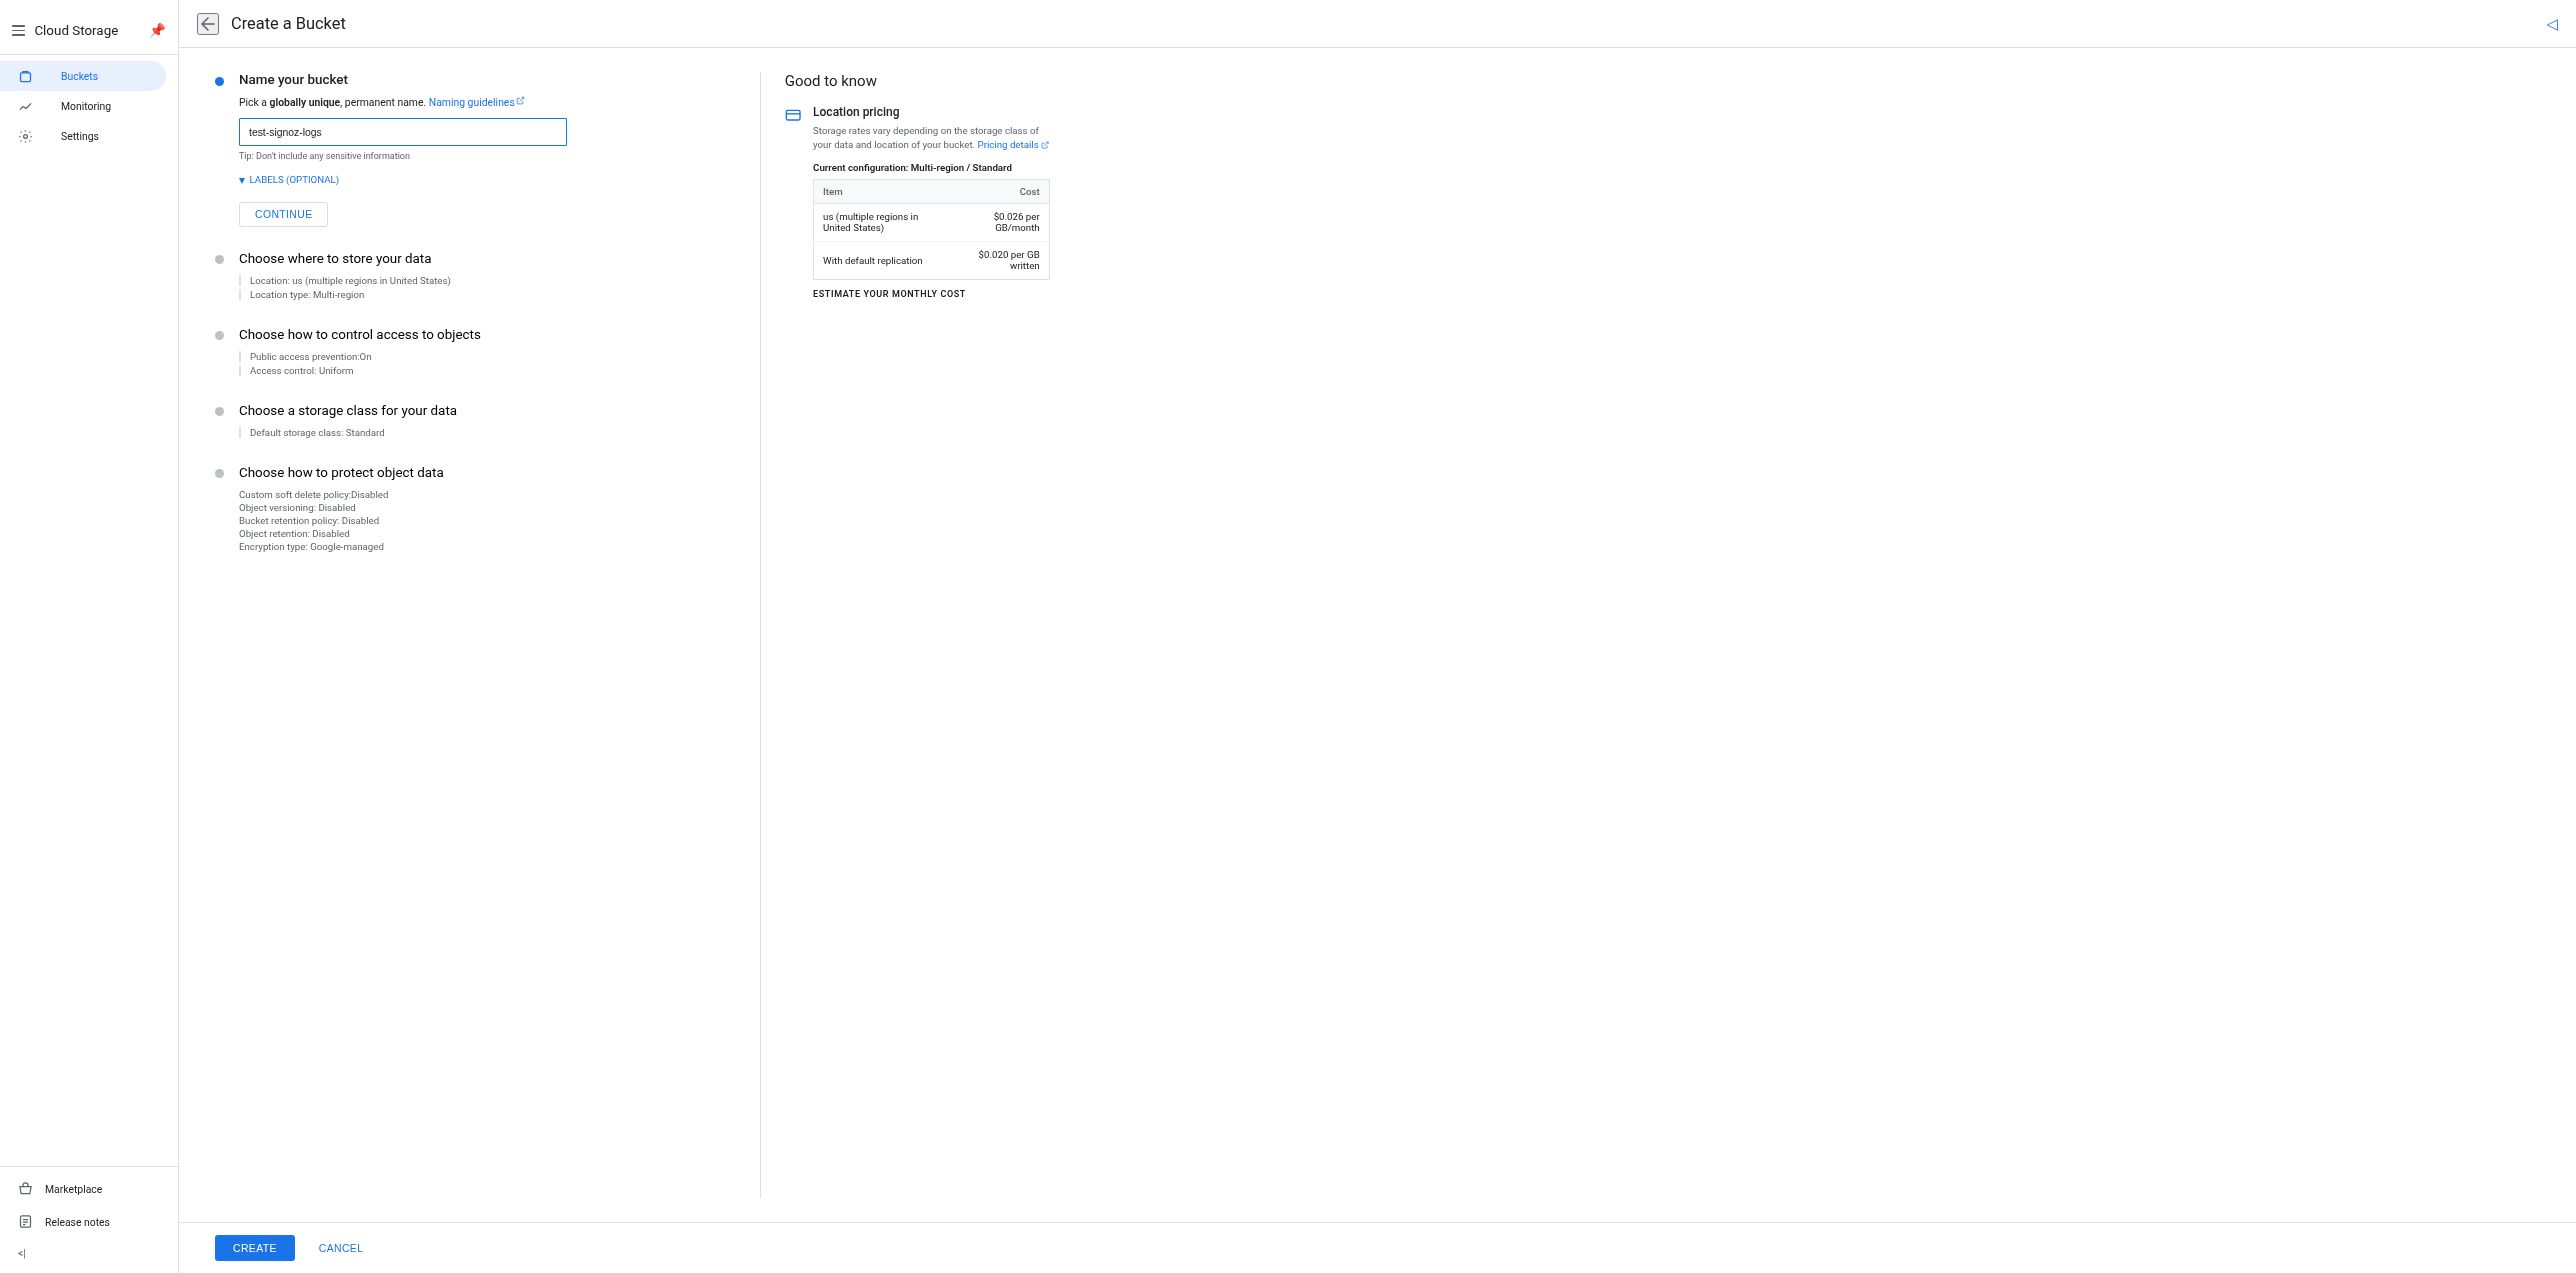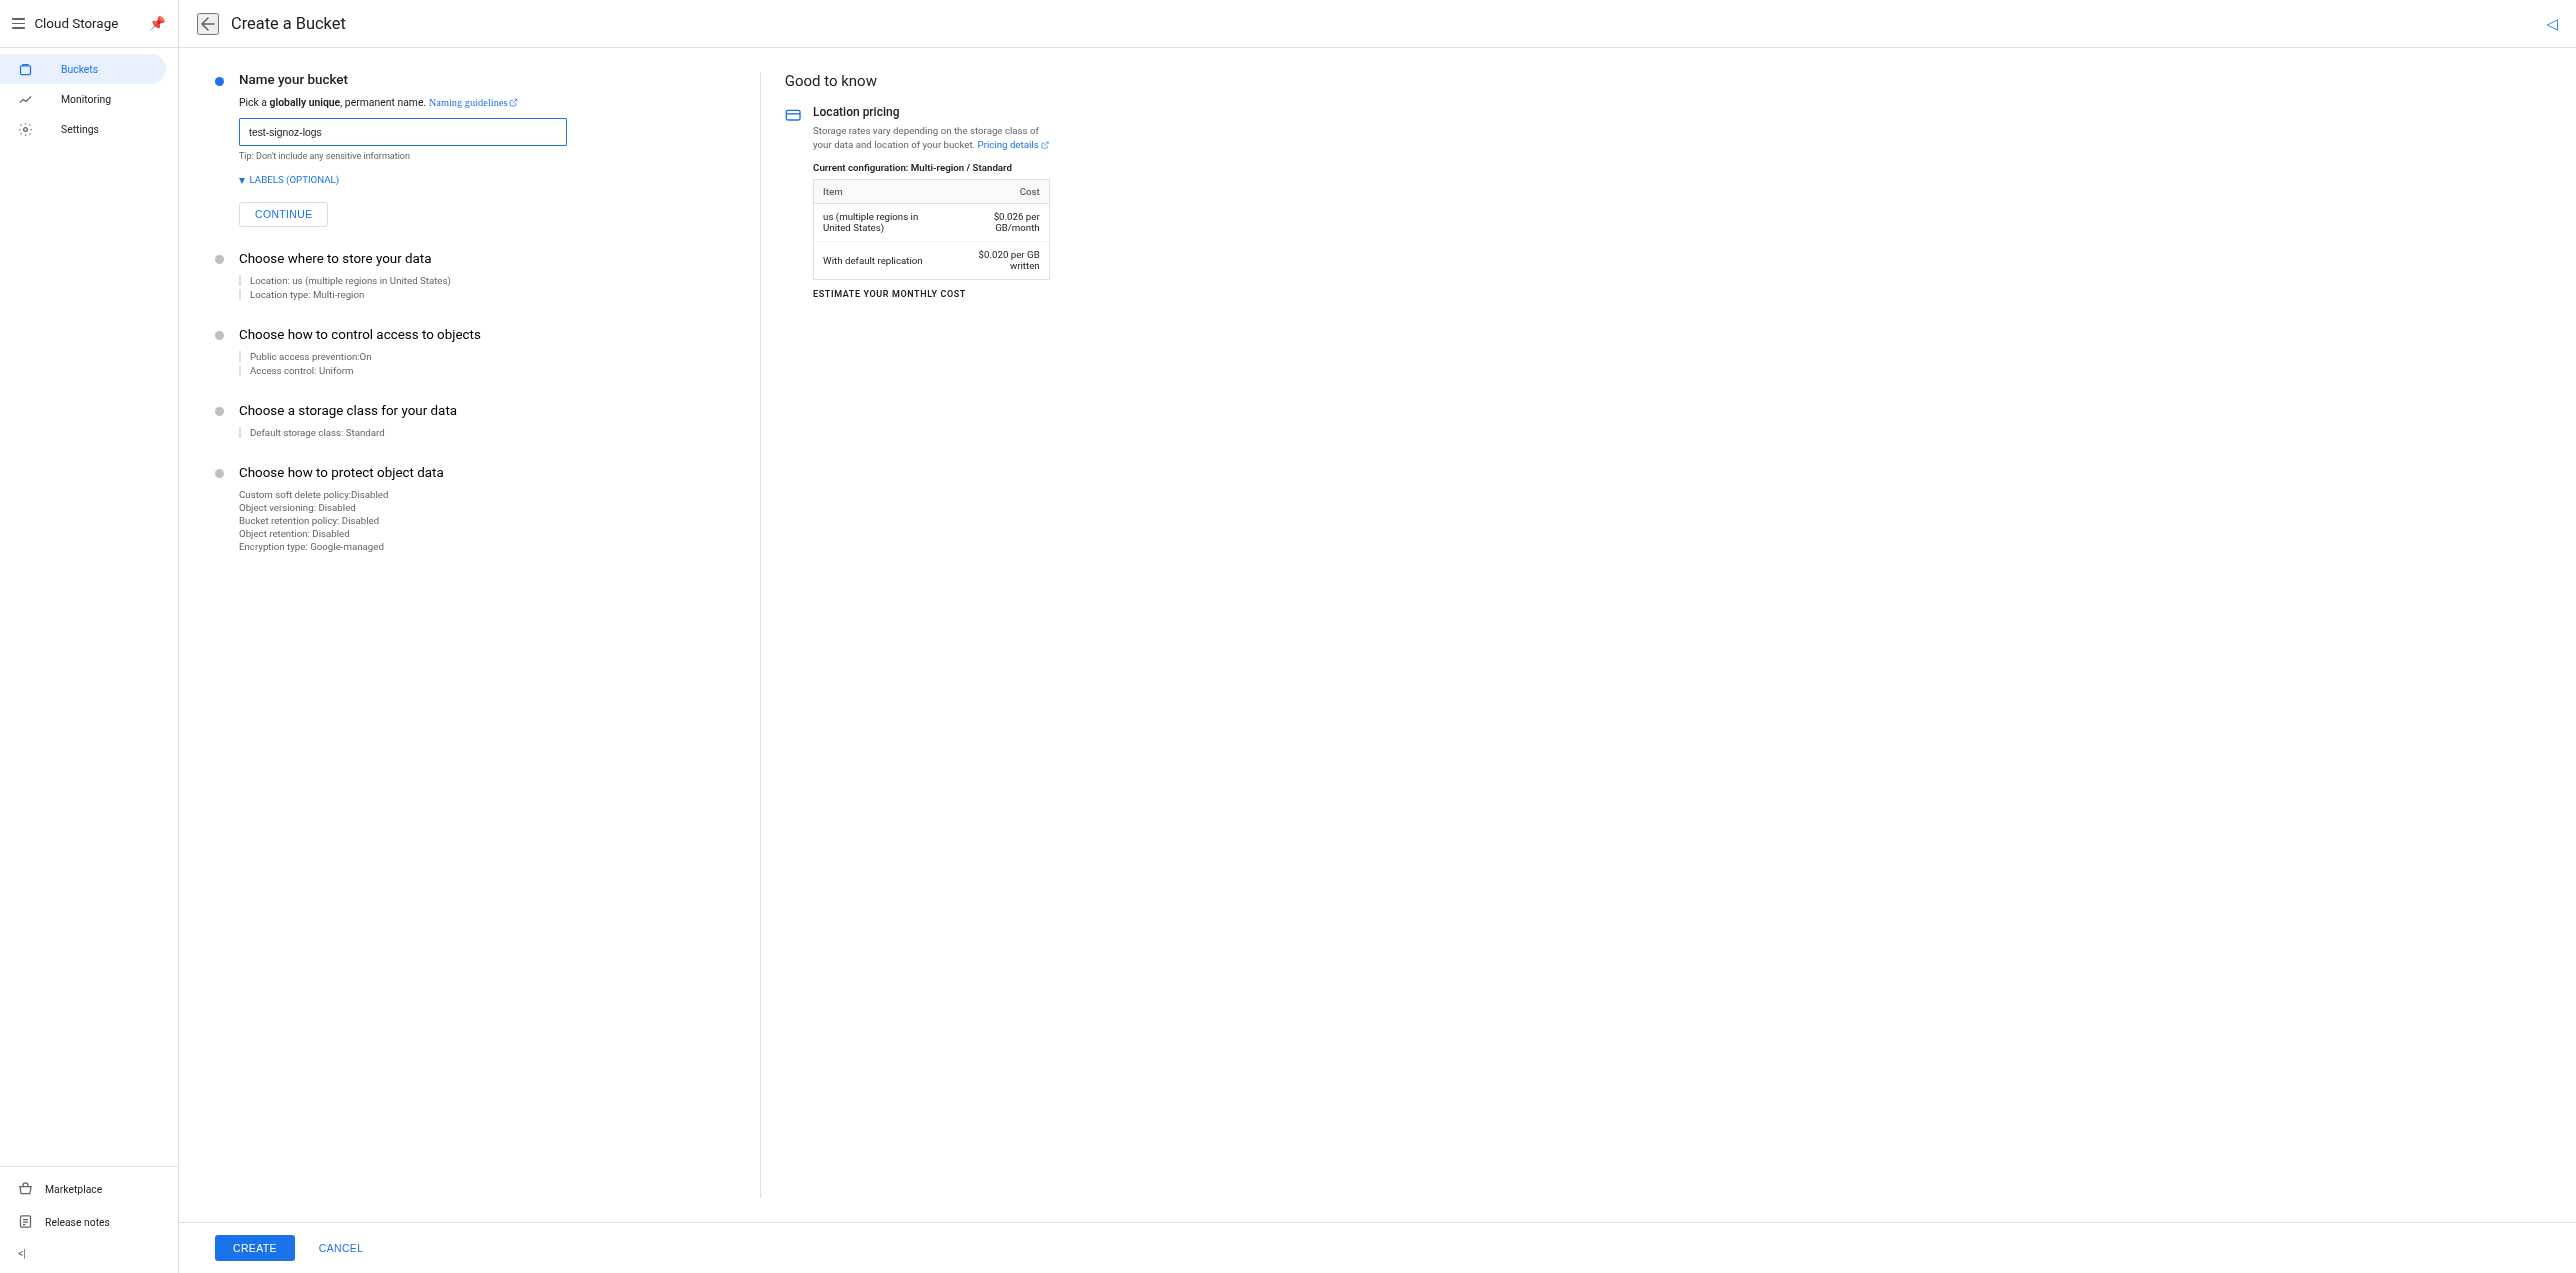--- a/index.html
+++ b/index.html
@@ -15,20 +15,21 @@
       flex-direction: column;
       height: 100vh;
     }
     .sidebar-header {
       display: flex;
       align-items: center;
       padding: 9px 12px;
       gap: 9px;
       border-bottom: 0.7px solid #e0e0e0;
       height: 48px;
+      margin-top: 7px;
     }
     .hamburger-icon {
       display: flex; flex-direction: column; gap: 3px; cursor: pointer;
     }
     .hamburger-icon span {
       display: block; width: 13.4px; height: 1.5px; background: #5f6368; border-radius: 0.7px;
     }
     .sidebar-title {
       font-size: 13.4px; font-weight: 400; color: #202124;
     }
@@ -153,21 +154,21 @@
 
     .name-desc {
       font-size: 10.4px;
       color: #202124;
       margin-bottom: 9px;
     }
     .name-desc .bold { font-weight: 600; }
     .naming-link {
       color: #1a73e8;
       text-decoration: none;
-      display: inline-flex; align-items: center; gap: 1.5px; font-family: Liberation Serif, serif;
+      display: inline-flex; align-items: flex-start; gap: 1.5px;
     }
 
     .bucket-name-input {
       width: 100%;
       max-width: 328px;
       padding: 7.5px 9px;
       border: 1.5px solid #1a73e8;
       border-radius: 1px;
       font-size: 10.4px;
       color: #202124;

